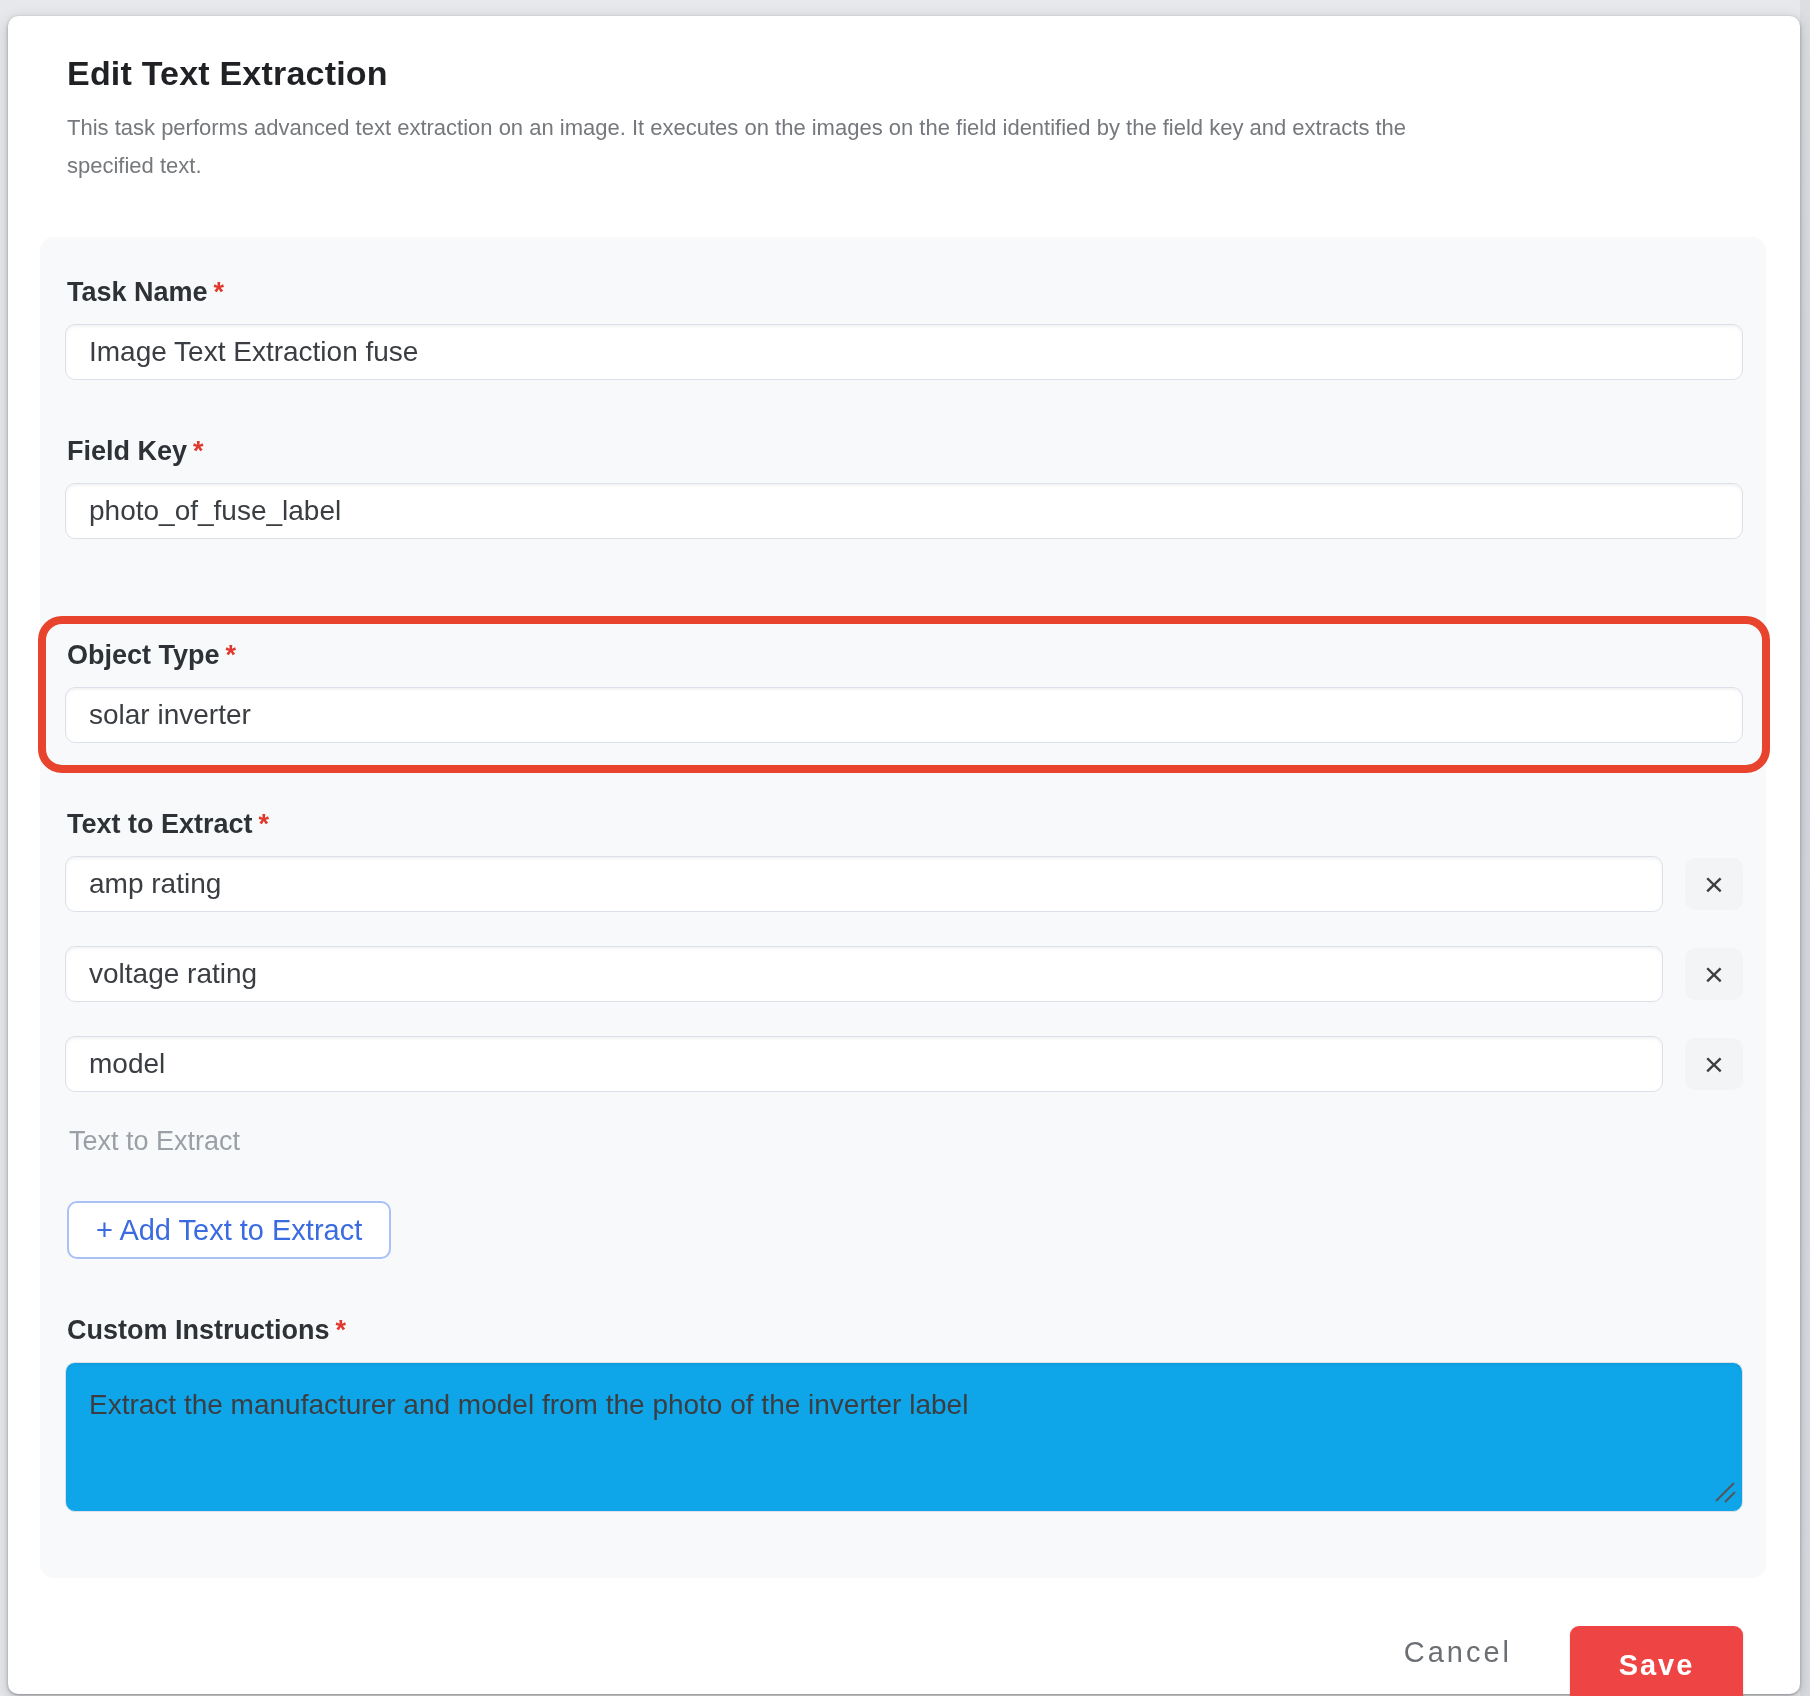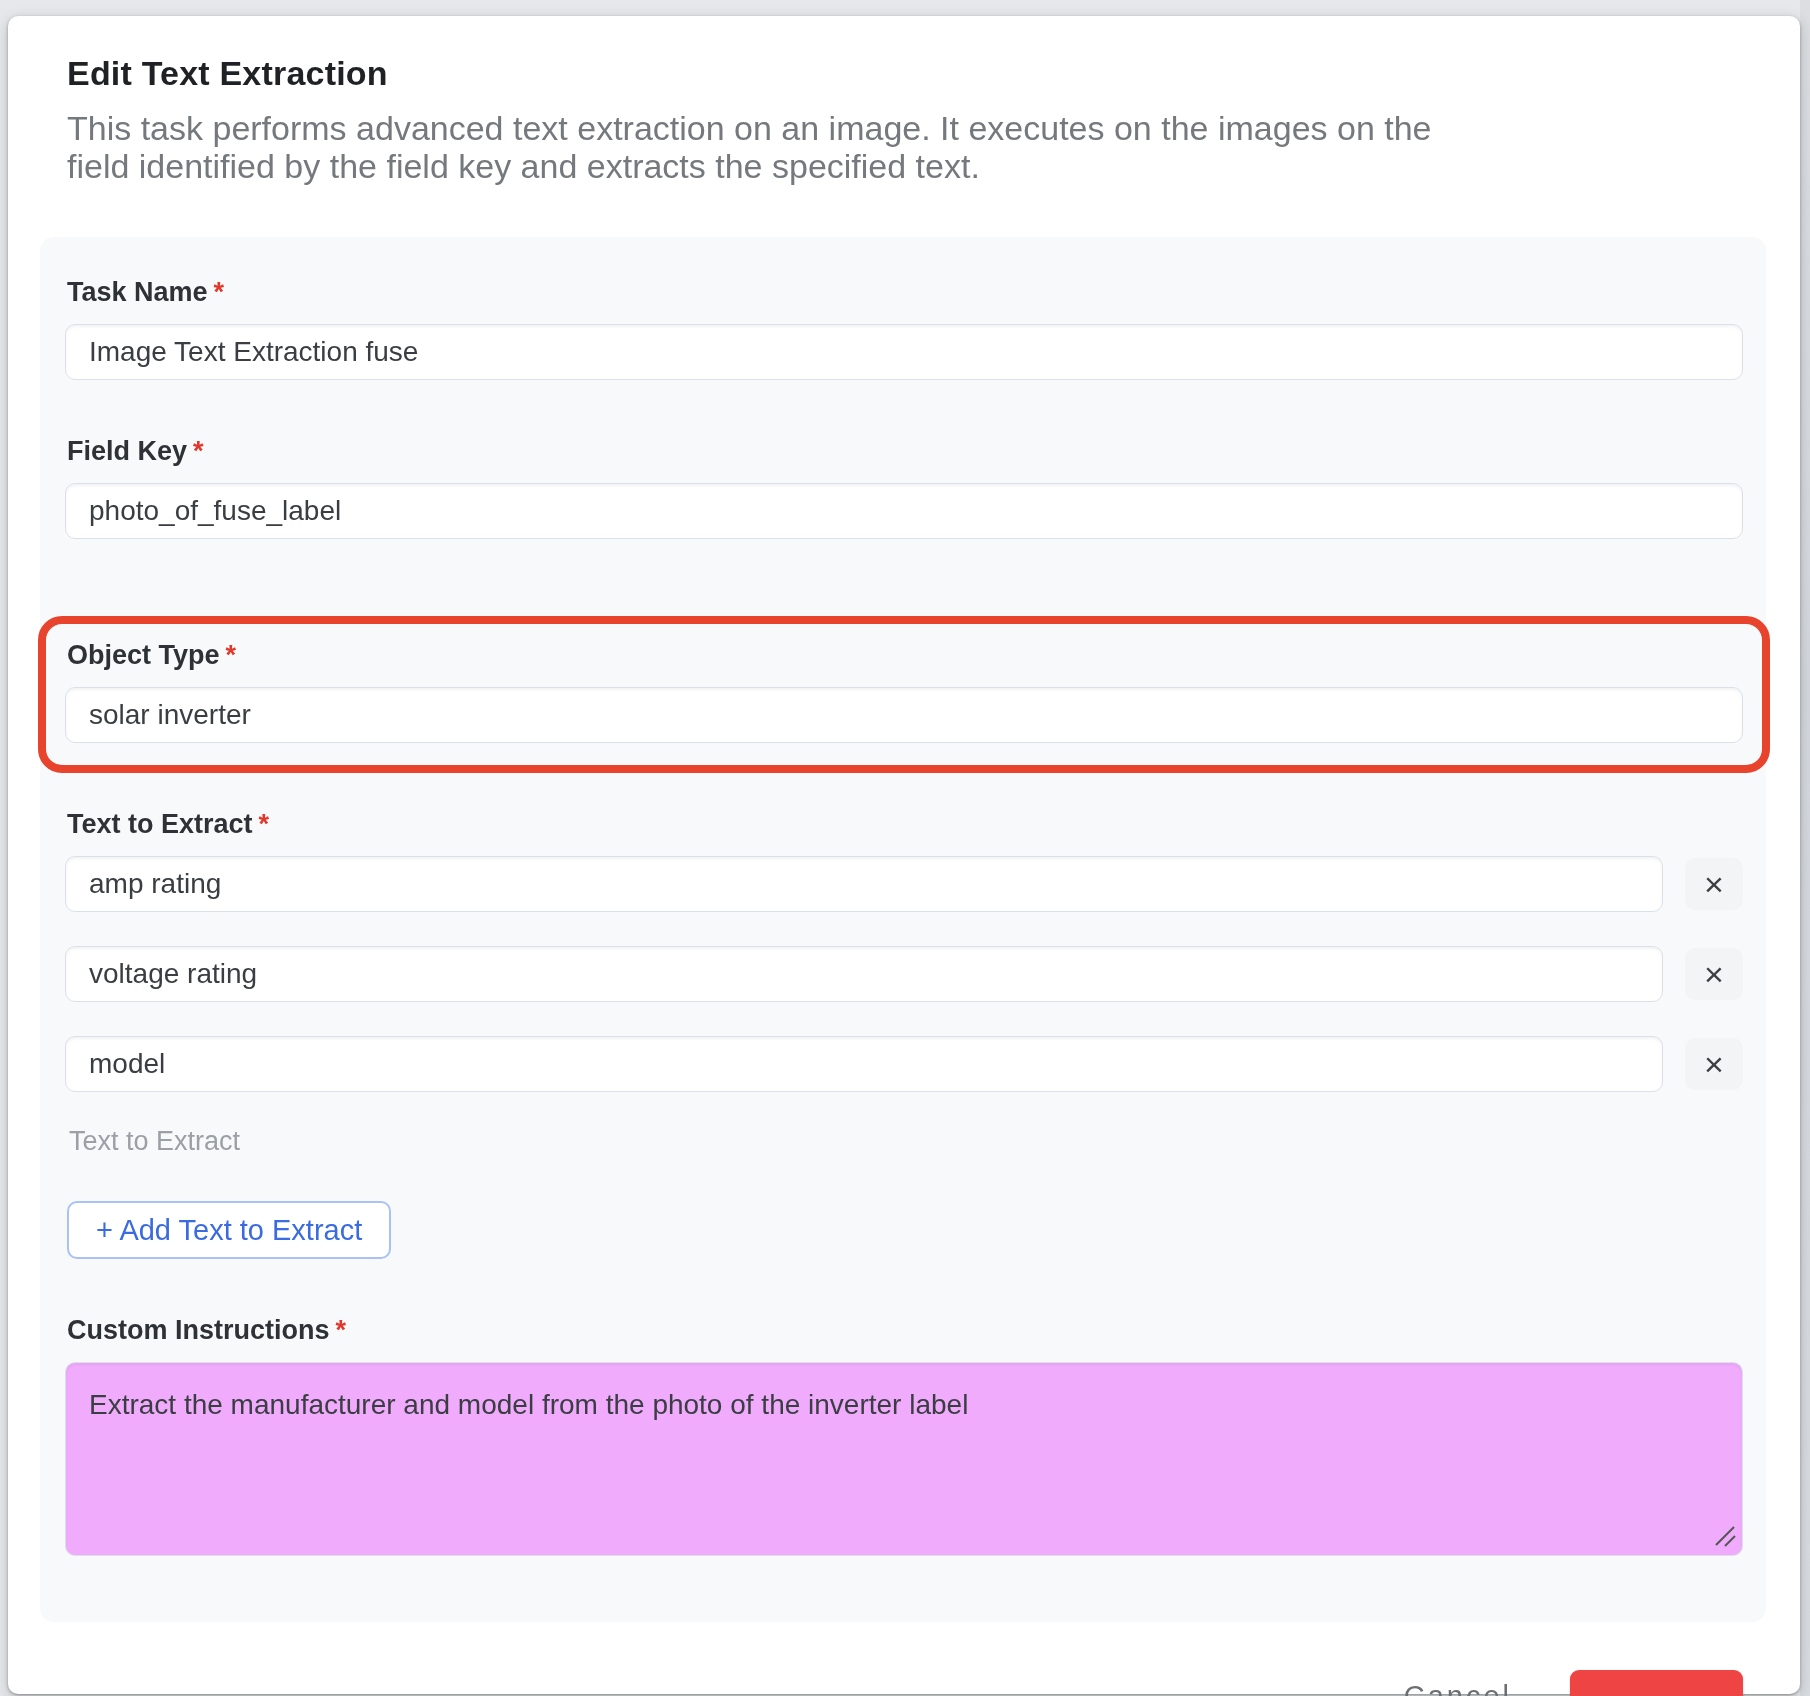--- a/index.html
+++ b/index.html
@@ -18,21 +18,21 @@
     background:#ffffff;border-radius:10px;
     box-shadow:0 1px 3px rgba(60,64,67,.45), 0 4px 14px rgba(60,64,67,.25);
     box-sizing:border-box;
   }
   .dlg-title{
     margin:38px 0 0 59px;
     font-size:34px;font-weight:600;color:#1f2124;letter-spacing:.2px;
   }
   .dlg-desc{
     margin:16px 59px 0 59px;max-width:1410px;
-    font-size:34px;line-height:38px;color:#75787c;
+    font-size:22px;line-height:38px;color:#75787c;
   }
   .panel{
     margin:52px 34px 0 32px;
     background:#f8f9fa;border-radius:14px;
     padding:40px 23px 66px 25px;
     box-sizing:border-box;
   }
   .group{margin-bottom:56px;}
   .lbl{
     display:block;margin:0 0 16px 2px;
@@ -67,22 +67,22 @@
   .add-btn{
     margin:44px 0 0 2px;display:inline-block;
     height:58px;padding:0 27px;
     background:#ffffff;border:2px solid #a9c1f5;border-radius:10px;
     color:#3b6be0;font-size:29px;cursor:pointer;
     font-family:"Liberation Sans",sans-serif;
   }
   .ci-group{margin-top:56px;margin-bottom:0;}
   .ta-wrap{position:relative;}
   .ta{
-    display:block;width:100%;height:194px;box-sizing:border-box;
-    background:#f0abfc;border:1px solid #dce1e9;border-radius:10px;
+    display:block;width:100%;height:150px;box-sizing:border-box;
+    background:#0ea5e9;border:1px solid #dce1e9;border-radius:10px;
     box-shadow:inset 0 2px 3px rgba(16,24,40,.05);
     padding:24px 23px;font-family:"Liberation Sans",sans-serif;
     font-size:28px;line-height:36px;color:#3a3e42;outline:none;resize:none;
   }
   .resize-handle{
     position:absolute;right:7px;bottom:9px;width:24px;height:24px;
     pointer-events:none;
   }
   .footer{
     display:flex;justify-content:flex-end;align-items:flex-start;

